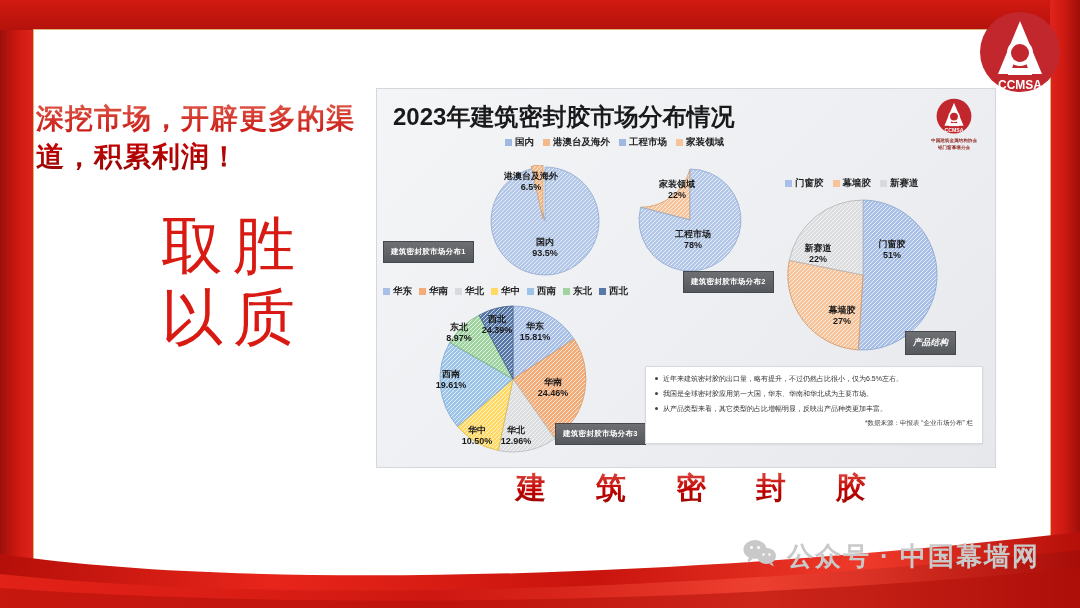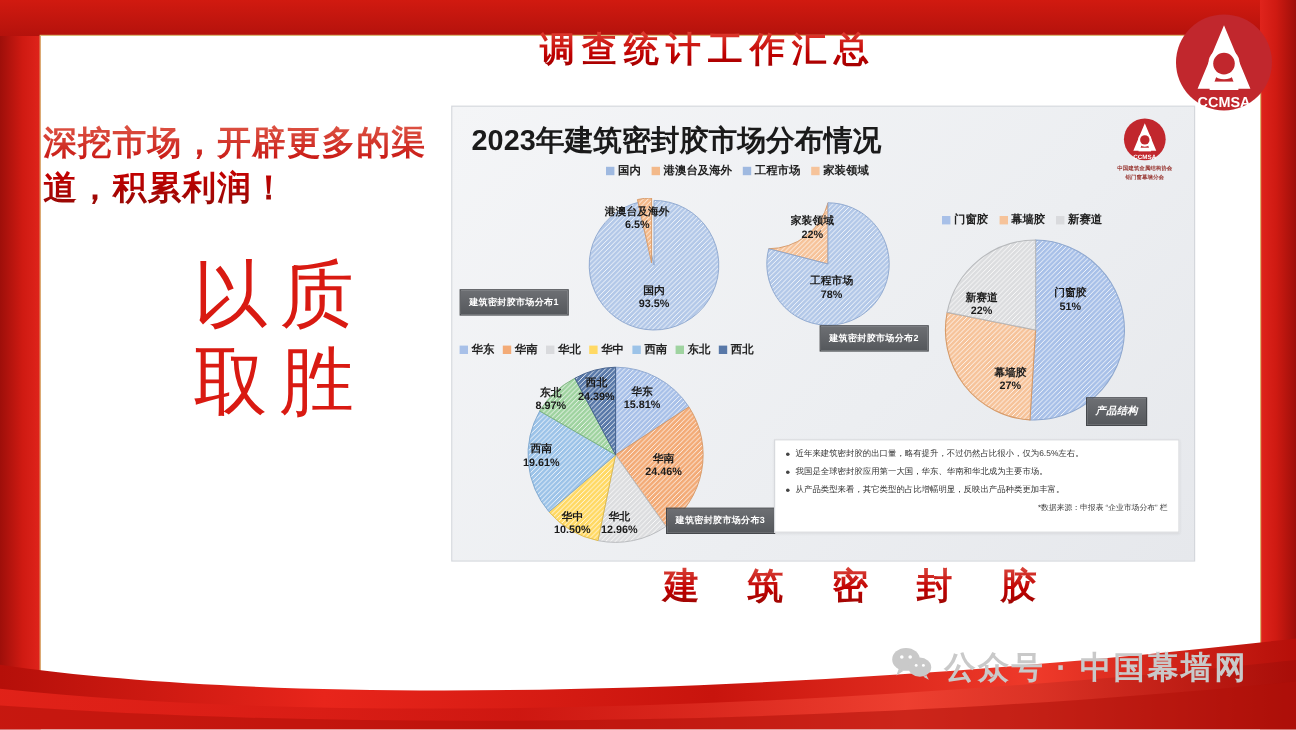--- a/index.html
+++ b/index.html
@@ -93,21 +93,21 @@
   .note .dot{width:3px;height:3px;background:#444;border-radius:50%;margin-top:3px;flex:none;}
   .source{font-size:6.5px;color:#444;text-align:right;margin-top:1px;}
 
   .mini-logo{position:absolute;right:10px;top:8px;width:62px;text-align:center;}
   .mini-logo .cap{font-size:4.6px;color:#9a3b36;line-height:6px;margin-top:1px;
     font-weight:bold;}
 
   
   .bottom-text{
     position:absolute;left:500px;top:468px;width:380px;text-align:right;
-    font-family:Liberation Sans, sans-serif;font-weight:bold;
+    font-family:Liberation Mono, monospace;font-weight:bold;
     font-size:30px;letter-spacing:16px;text-indent:16px;
     background:linear-gradient(180deg,#e0564a 0%,#c00000 55%,#8f0b06 100%);
     -webkit-background-clip:text;background-clip:text;-webkit-text-fill-color:transparent;
     color:#c00000;white-space:nowrap;
   }
 
   
   .watermark{
     position:absolute;right:40px;bottom:34px;display:flex;align-items:center;gap:10px;
     color:#c9c9c9;font-size:26px;font-weight:bold;letter-spacing:2px;white-space:nowrap;
@@ -152,27 +152,26 @@
     <svg width="92" height="92" viewBox="0 0 92 92">
       <circle cx="46" cy="44" r="40" fill="#c1272d"></circle>
       <path d="M46 13 L24 66 L36 66 L46 38 L56 66 L68 66 Z" fill="#ffffff"></path>
       <circle cx="46" cy="45" r="13" fill="#ffffff"></circle>
       <circle cx="46" cy="45" r="9" fill="#c1272d"></circle>
       <rect x="34" y="60" width="24" height="7" fill="#ffffff"></rect>
       <text x="46" y="81" text-anchor="middle" font-size="12" font-weight="bold" fill="#ffffff" font-family="Liberation Sans, sans-serif">CCMSA</text>
     </svg>
   </div>
 
-  <div class="slide-title">调查统计工作汇总</div>
 
   <div class="headline">深挖市场，开辟更多的渠道，积累利润！</div>
 
   <div class="bigslogan">
+    <div>取胜</div>
     <div>以质</div>
-    <div>取胜</div>
   </div>
 
   <div class="chart-panel">
 
     <div class="chart-title">2023年建筑密封胶市场分布情况</div>
 
     <div class="mini-logo">
       <svg width="40" height="40" viewBox="0 0 92 92" style="display:block;margin:0 auto;">
         <circle cx="46" cy="44" r="40" fill="#c1272d"></circle>
         <path d="M46 13 L24 66 L36 66 L46 38 L56 66 L68 66 Z" fill="#ffffff"></path>

